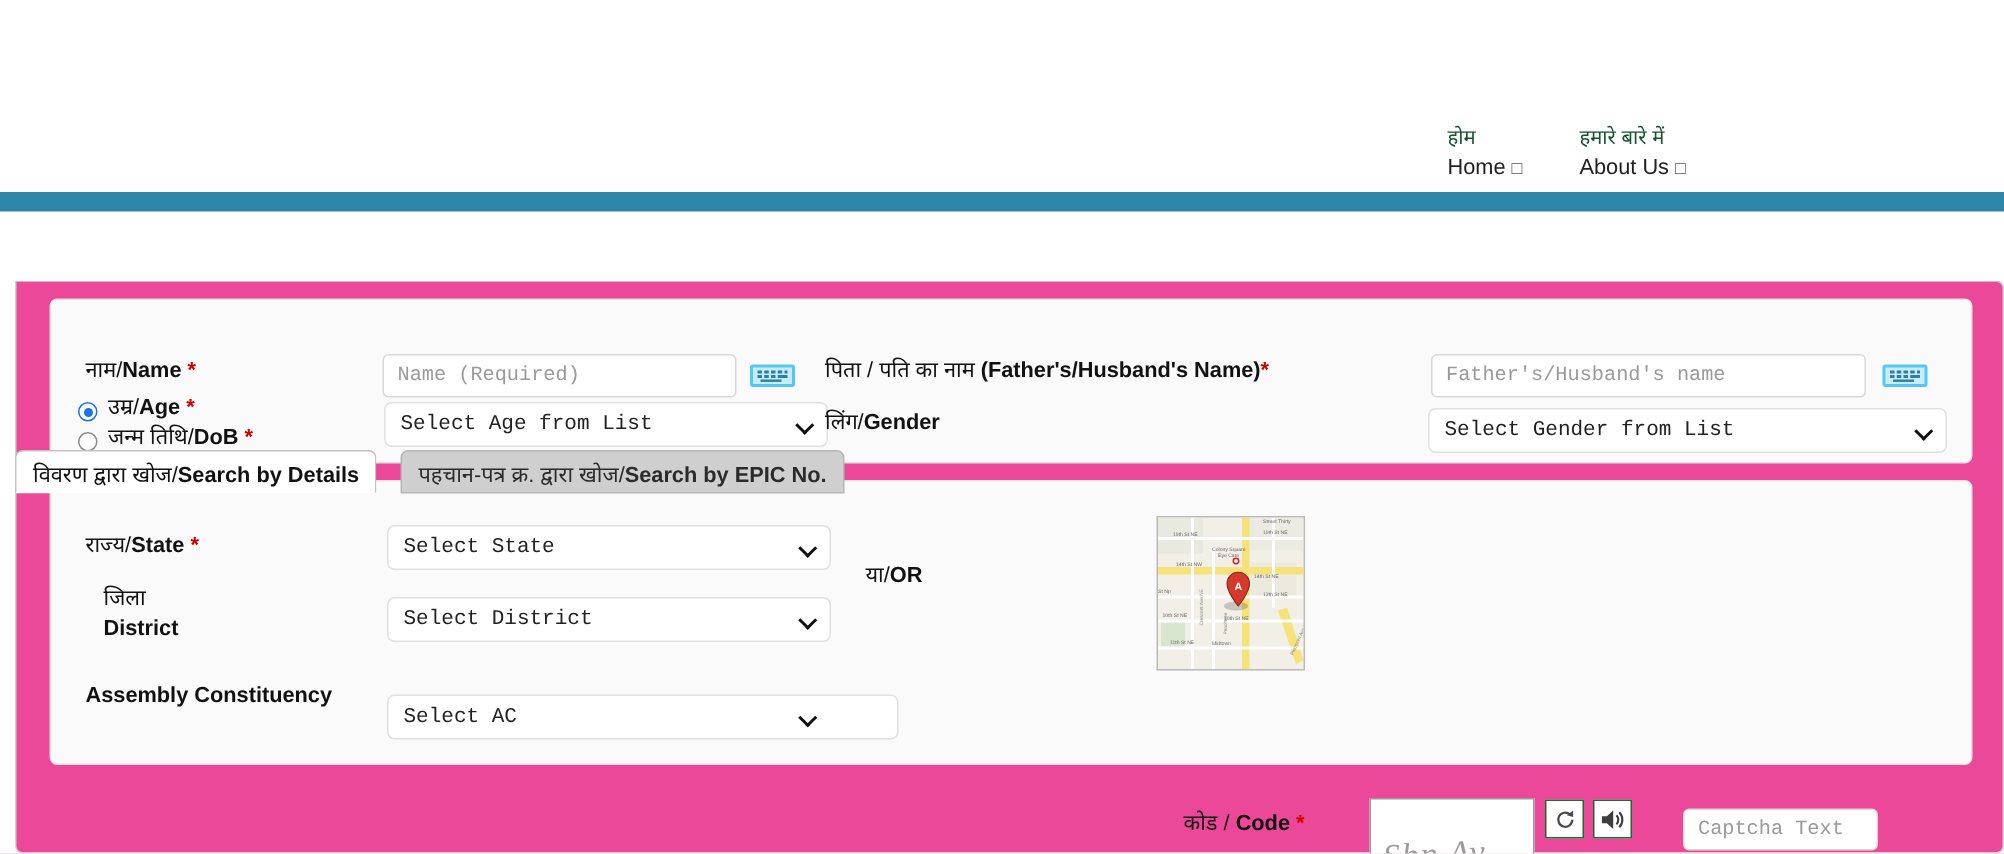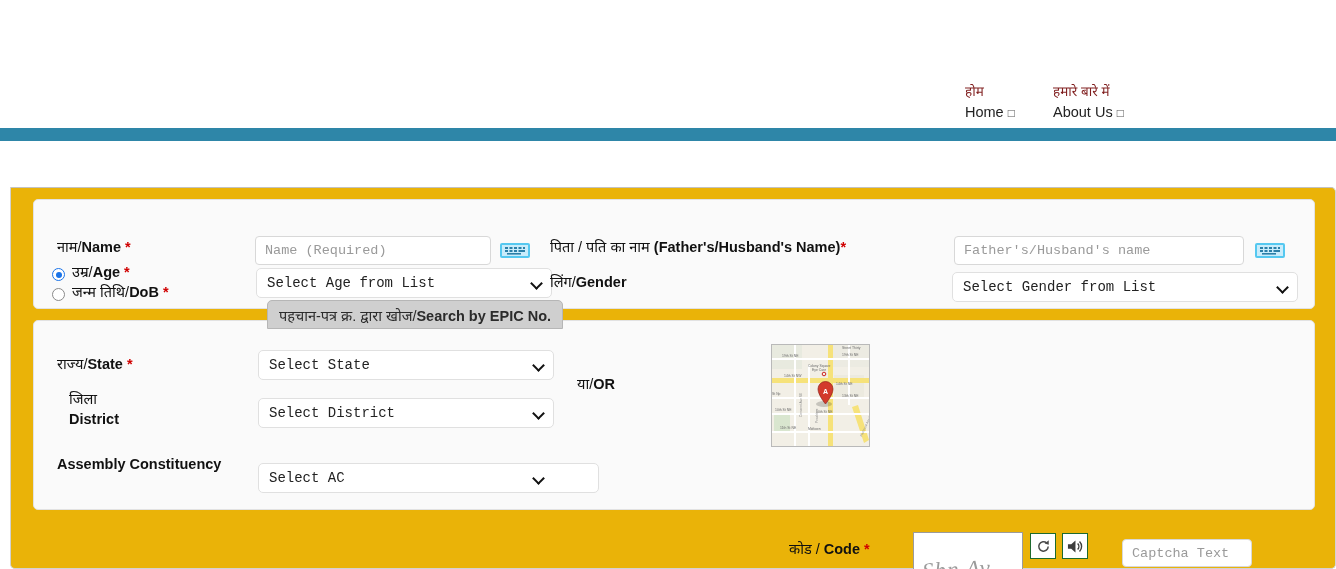--- a/index.html
+++ b/index.html
@@ -16,21 +16,21 @@
   .topnav {
     position: absolute; top: 0; left: 0; width: 1336px; height: 128px;
     background:#fff;
   }
   .navlinks {
     position: absolute; left: 965px; top: 82px;
     display: flex; gap: 0px;
   }
   .navitem { width: 88px; line-height: 1.45; }
   .navitem.wide { width: 106px; }
-  .nav-hi { font-size: 13.5px; color:#7f1d1d; font-family:"Liberation Sans", sans-serif; }
+  .nav-hi { font-size: 13.5px; color:#14532d; font-family:"Liberation Sans", sans-serif; }
   .nav-en { font-size: 14.5px; color:#222; }
   .nav-box { font-size: 12px; color:#555; }
 
   .tealbar {
     position:absolute; left:0; top:128px; width:1336px; height:13px;
     background:#2e86a8;
   }
 
   
   .tabrow {
@@ -58,21 +58,21 @@
     font-size:13.5px; color:#222; white-space:nowrap;
   }
   .toplinks .sep { color:#777; padding:0 3px; }
   .toplinks .box { font-size:11px; color:#555; }
 
   
   .formpanel {
     position:absolute; left:10px; top:187px; width:1326px; height:382px;
     border:1px solid #d2d2d2; border-top:1px solid #c2c2c2;
     border-radius:0 5px 5px 5px;
-    background:#eab308;
+    background:#ec4899;
   }
 
   .fieldset {
     position:absolute; left:22px; width:1282px;
     border:1px solid #e2e2e2; border-radius:5px;
     background:#fafafa;
   }
   .fs1 { top:11px;  height:110px; }
   .fs2 { top:132px; height:190px; }
 
@@ -168,20 +168,23 @@
         <div class="nav-en"><span>About Us</span> <span class="nav-box">□</span></div>
       </div>
 
 
     </div>
   </div>
 
   <div class="tealbar"></div>
 
   <div class="tabrow">
+    <div class="tab tab-active">
+      <span class="hi">विवरण द्वारा खोज/</span><span class="en">Search by Details</span>
+    </div>
     <div class="tab tab-inactive">
       <span class="hi">पहचान-पत्र क्र. द्वारा खोज/</span><span class="en">Search by EPIC No.</span>
     </div>
 
     <div class="toplinks">
       <span><span>ऑनलाइन आवेदन करें/Apply Online</span> <span class="box">□</span></span><span class="sep">|</span><span class="sep">|</span><span>मदद/Help</span>
     </div>
   </div>
 
   <div class="formpanel">

